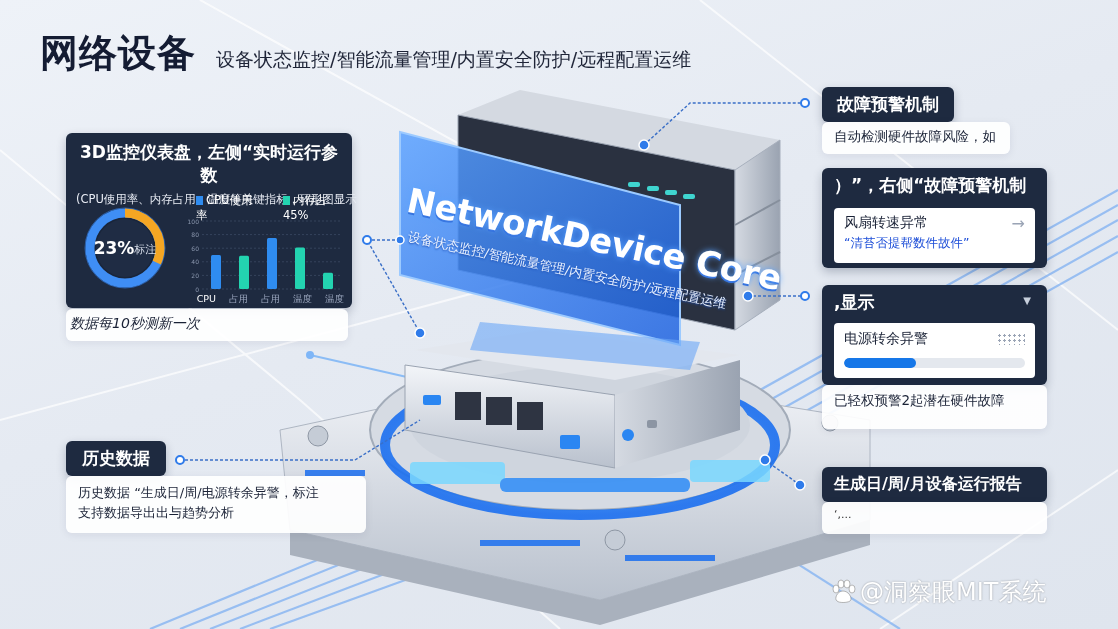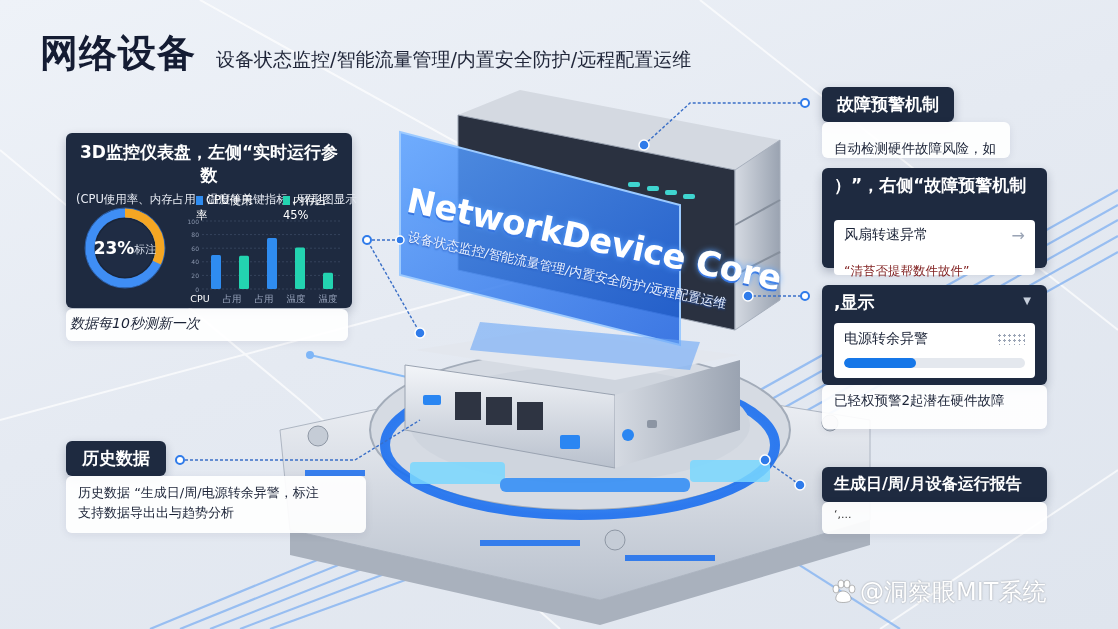--- a/index.html
+++ b/index.html
@@ -24,36 +24,36 @@
   .monitor .h1 { font-size: 17px; font-weight: bold; text-align: center; margin-top: 2px; }
   .monitor .h2 { font-size: 11.5px; text-align: center; margin-top: 5px; color: #e8ecf4; white-space: nowrap; }
   .donut-wrap { position: absolute; left: 14px; top: 70px; width: 90px; height: 90px; }
   .donut-center { position: absolute; inset: 0; display: flex; align-items: center; justify-content: center; }
   .donut-pct { font-size: 17px; font-weight: bold; }
   .donut-lbl { font-size: 11px; color: #d8deea; margin-top: 2px; }
   .legend { position: absolute; left: 130px; top: 60px; display: flex; gap: 20px; font-size: 11.5px; }
   .legend .sw { display: inline-block; width: 7px; height: 9px; margin-right: 3px; vertical-align: -1px; }
   .bars { position: absolute; left: 118px; top: 82px; width: 160px; height: 90px; }
   .bar-label-row { position: absolute; left: 0; right: 0; bottom: 0; height: 12px; display: flex; }
-  .bar-label-row span { flex: 1; text-align: center; font-size: 9.5px; color: #9aa6bd; }
+  .bar-label-row span { flex: 1; text-align: right; font-size: 9.5px; color: #9aa6bd; }
   .monitor-foot { position: absolute; left: 66px; top: 309px; width: 282px; height: 32px; padding: 6px 4px; font-size: 14px; color: #1a2236; font-style: italic; }
 
   
   .hist-tag { position: absolute; left: 66px; top: 441px; width: 100px; height: 35px; display: flex; align-items: center; justify-content: center; font-size: 17px; font-weight: bold; }
   .hist-body { position: absolute; left: 66px; top: 476px; width: 300px; height: 57px; padding: 7px 12px; font-size: 13px; line-height: 20px; color: #1a2236; }
 
   
   .fault-tag { position: absolute; left: 822px; top: 87px; width: 132px; height: 35px; display: flex; align-items: center; justify-content: center; font-size: 17px; font-weight: bold; }
-  .fault-desc { position: absolute; left: 822px; top: 122px; width: 188px; height: 32px; padding: 18px 12px; font-size: 13.5px; }
+  .fault-desc { position: absolute; left: 822px; top: 122px; width: 188px; height: 32px; padding: 6px 12px; font-size: 13.5px; }
   .alert1 { position: absolute; left: 822px; top: 168px; width: 225px; height: 100px; padding: 6px 12px; }
   .alert1 .hd { font-size: 17px; font-weight: bold; }
   .alert-card { position: absolute; left: 12px; right: 12px; background: #fff; border-radius: 4px; color: #1a2236; }
-  .alert1 .alert-card { top: 52px; height: 55px; padding: 6px 10px; }
+  .alert1 .alert-card { top: 40px; height: 55px; padding: 6px 10px; }
   .alert1 .t { font-size: 14px; }
-  .alert1 .s { font-size: 12.5px; color: #7f1d1d; margin-top: 19px; }
+  .alert1 .s { font-size: 12.5px; color: #1d4ed8; margin-top: 3px; }
   .alert1 .arrow { position: absolute; right: 10px; top: 6px; color: #9aa4b5; font-size: 16px; }
   .alert2 { position: absolute; left: 822px; top: 285px; width: 225px; height: 100px; padding: 6px 12px; }
   .alert2 .hd { font-size: 17px; font-weight: bold; }
   .alert2 .caret { position: absolute; right: 16px; top: 10px; color: #c7cfdc; font-size: 10px; }
   .alert2 .alert-card { top: 38px; height: 55px; padding: 7px 10px; }
   .alert2 .t { font-size: 14px; }
   .alert2 .dots { position: absolute; right: 10px; top: 10px; width: 28px; height: 12px;
     background-image: radial-gradient(#9aa4b5 1px, transparent 1.2px); background-size: 5px 5px; }
   .pbar { position: absolute; left: 10px; right: 10px; bottom: 10px; height: 10px; background: #e4e8ee; border-radius: 5px; overflow: hidden; }
   .pbar-fill { height: 100%; background: #1677e8; border-radius: 5px; }

